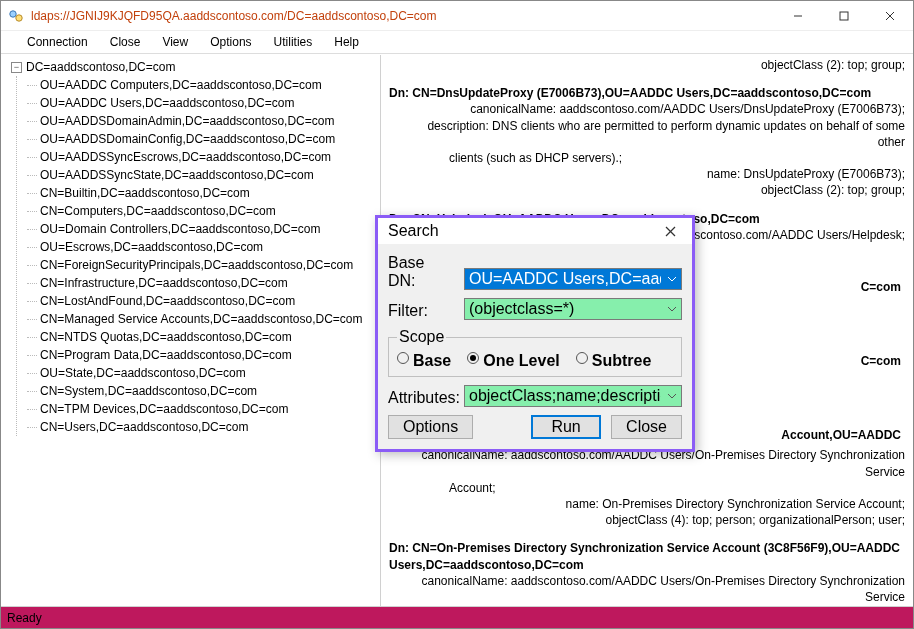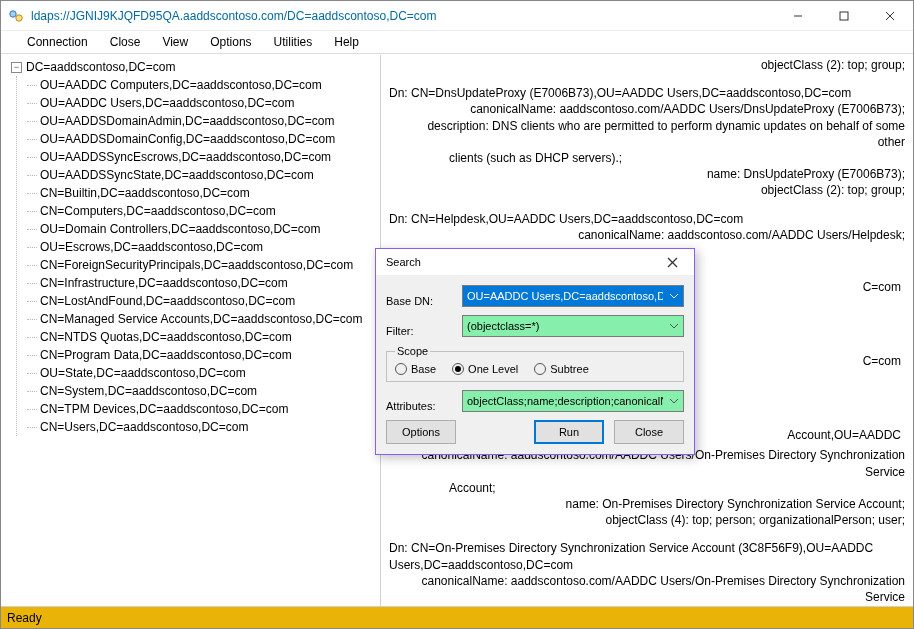--- a/index.html
+++ b/index.html
@@ -1,53 +1,53 @@
 <!DOCTYPE html>
 <html><head>
 <meta charset="utf-8">
 <style>
   * { box-sizing: border-box; }
   html, body { margin: 0; padding: 0; height: 100%; font-family: "Segoe UI", Tahoma, sans-serif; font-size: 12px; color: #000; background: #fff; }
   .window { width: 914px; height: 629px; display: flex; flex-direction: column; border: 1px solid #888; background: #fff; }
   .titlebar { display: flex; align-items: center; height: 30px; padding: 0 0 0 6px; background: #fff; border-bottom: 1px solid #eee; }
   .titlebar .icon-box { width: 18px; height: 18px; margin-right: 6px; display:flex; align-items:center; justify-content:center; }
-  .titlebar .title { flex:1; color:#0369a1; font-size:12px; }
+  .titlebar .title { flex:1; color:#c2410c; font-size:12px; }
   .titlebar .win-btn { width: 46px; height: 30px; display:flex; align-items:center; justify-content:center; color:#444; }
   .menubar { display:flex; gap: 2px; padding: 2px 16px; background:#fff; border-bottom: 1px solid #ddd; }
   .menubar .menu-item { padding: 2px 10px; cursor: default; }
   .content { flex:1; display:flex; overflow:hidden; border-top: 1px solid #fff; }
   .tree-pane { width: 380px; border-right: 1px solid #d0d0d0; overflow:auto; padding: 3px 0 3px 4px; position: relative; }
   .tree-root { padding-left: 4px; }
   .tree-children { padding-left: 18px; border-left: 1px dotted #bbb; margin-left: 7px; }
   .tree-node { display:flex; align-items:center; height: 18px; padding: 0 2px; }
   .tree-toggle { width:11px; height:11px; border:1px solid #888; background:#fff; margin-right:4px; display:flex; align-items:center; justify-content:center; font-size:9px; line-height:1; color:#555;}
   .tree-leaf-conn { width: 10px; border-top: 1px dotted #bbb; margin-left: -10px; margin-right: 3px; }
   .tree-label { white-space: nowrap; }
   .results-pane { flex:1; overflow:auto; padding: 2px 8px 8px 8px; line-height: 1.35; }
   .results-pane .indent1 { margin-left: 30px; text-indent: -0px; text-align: right; }
   .results-pane .indent2 { margin-left: 60px; }
   .results-pane .blk { margin-bottom: 12px; }
-  .results-pane b { font-weight: 400; }
-  .statusbar { height: 22px; border-top: 1px solid #d0d0d0; display:flex; align-items:center; padding: 0 6px; background:#eab308; }
+  .results-pane b { font-weight: 700; }
+  .statusbar { height: 22px; border-top: 1px solid #d0d0d0; display:flex; align-items:center; padding: 0 6px; background:#be185d; }
 
   
-  .dialog { position:absolute; left:375px; top:215px; width:320px; background:#f0f0f0; border:1px solid #8b5cf6; box-shadow: 3px 3px 10px rgba(0,0,0,0.25); font-size:11px;margin-top:33px; }
+  .dialog { position:absolute; left:375px; top:215px; width:320px; background:#f0f0f0; border:3px solid #8b5cf6; box-shadow: 3px 3px 10px rgba(0,0,0,0.25); font-size:16px; }
   .dialog .dlg-title { display:flex; align-items:center; height:26px; padding: 0 4px 0 10px; background:#fff; }
   .dialog .dlg-title .t { flex:1; }
   .dialog .dlg-close { width: 36px; height: 24px; display:flex; align-items:center; justify-content:center; font-size:13px; }
   .dialog .dlg-body { padding: 10px 10px 10px 10px; }
   .dialog .row { display:flex; align-items:flex-end; margin-bottom: 8px; gap:16px; }
   .dialog .lbl { width: 60px; }
   .dialog .combo { flex:1; position:relative; }
   .dialog .combo input { width:100%; height:22px; padding: 2px 20px 2px 4px; border:1px solid #7a7a7a; background:#86efac; font: inherit; }
   .dialog .combo.sel input { background:#0078d7; color:#fff; }
   .dialog .combo .chev { position:absolute; right:1px; top:1px; width:18px; height:20px; display:flex; align-items:center; justify-content:center; color:#555; background:transparent; }
   .dialog fieldset { border:1px solid #c0c0c0; padding: 4px 8px 6px 8px; margin: 0 0 8px 0; }
   .dialog fieldset .opts { display:flex; gap: 16px; align-items:center; padding-top:2px; }
-  .dialog .rad { display:flex; align-items:center; gap:4px; }
+  .dialog .rad { display:flex; align-items:flex-start; gap:4px;font-weight:bold; }
   .dialog .rad .circle { width:12px; height:12px; border:1px solid #555; border-radius:50%; display:flex; align-items:center; justify-content:center; }
   .dialog .rad .dot { width:6px; height:6px; border-radius:50%; background:#000; }
   .dialog .btns { display:flex; gap: 10px; margin-top: 6px; }
   .dialog .btn { height:24px; padding: 0 14px; background:#e1e1e1; border:1px solid #adadad; display:flex; align-items:center; justify-content:center; min-width: 70px; }
   .dialog .btn.primary { border:2px solid #0078d7; background:#e1e1e1;text-align:right; }
   .dialog .spacer { flex:1; }
 
   svg { display:block; }
 </style>
 </head>

